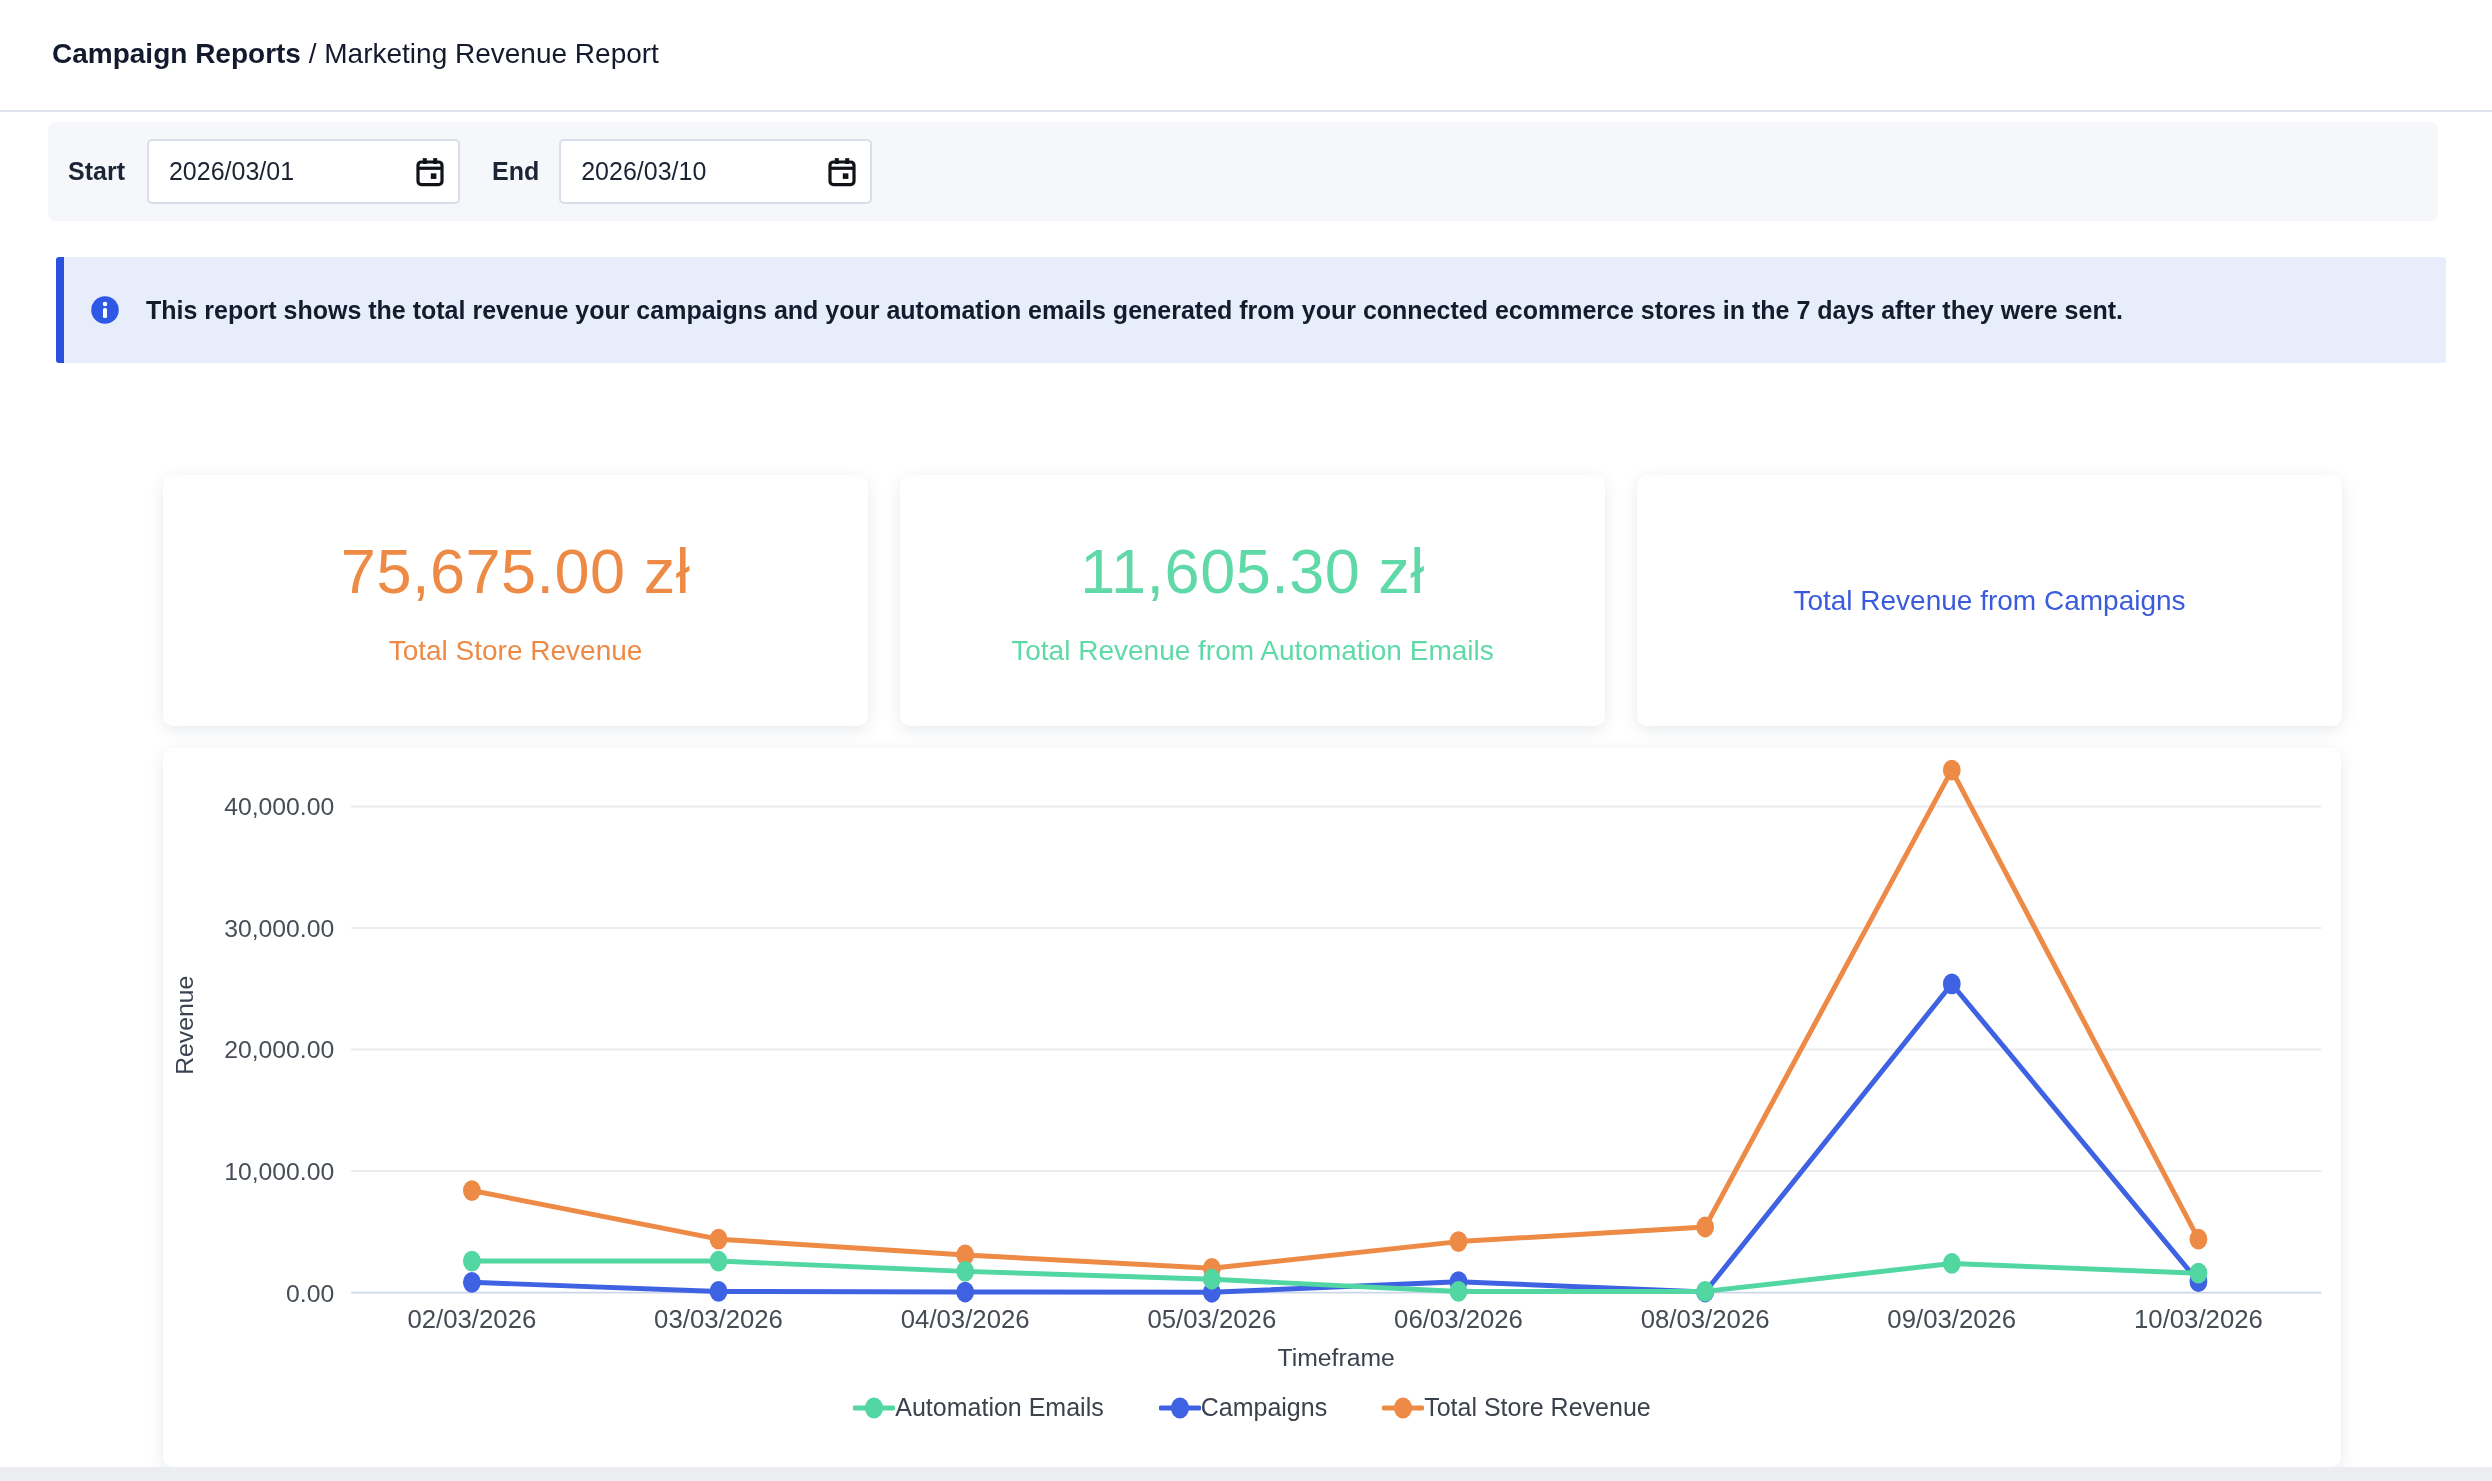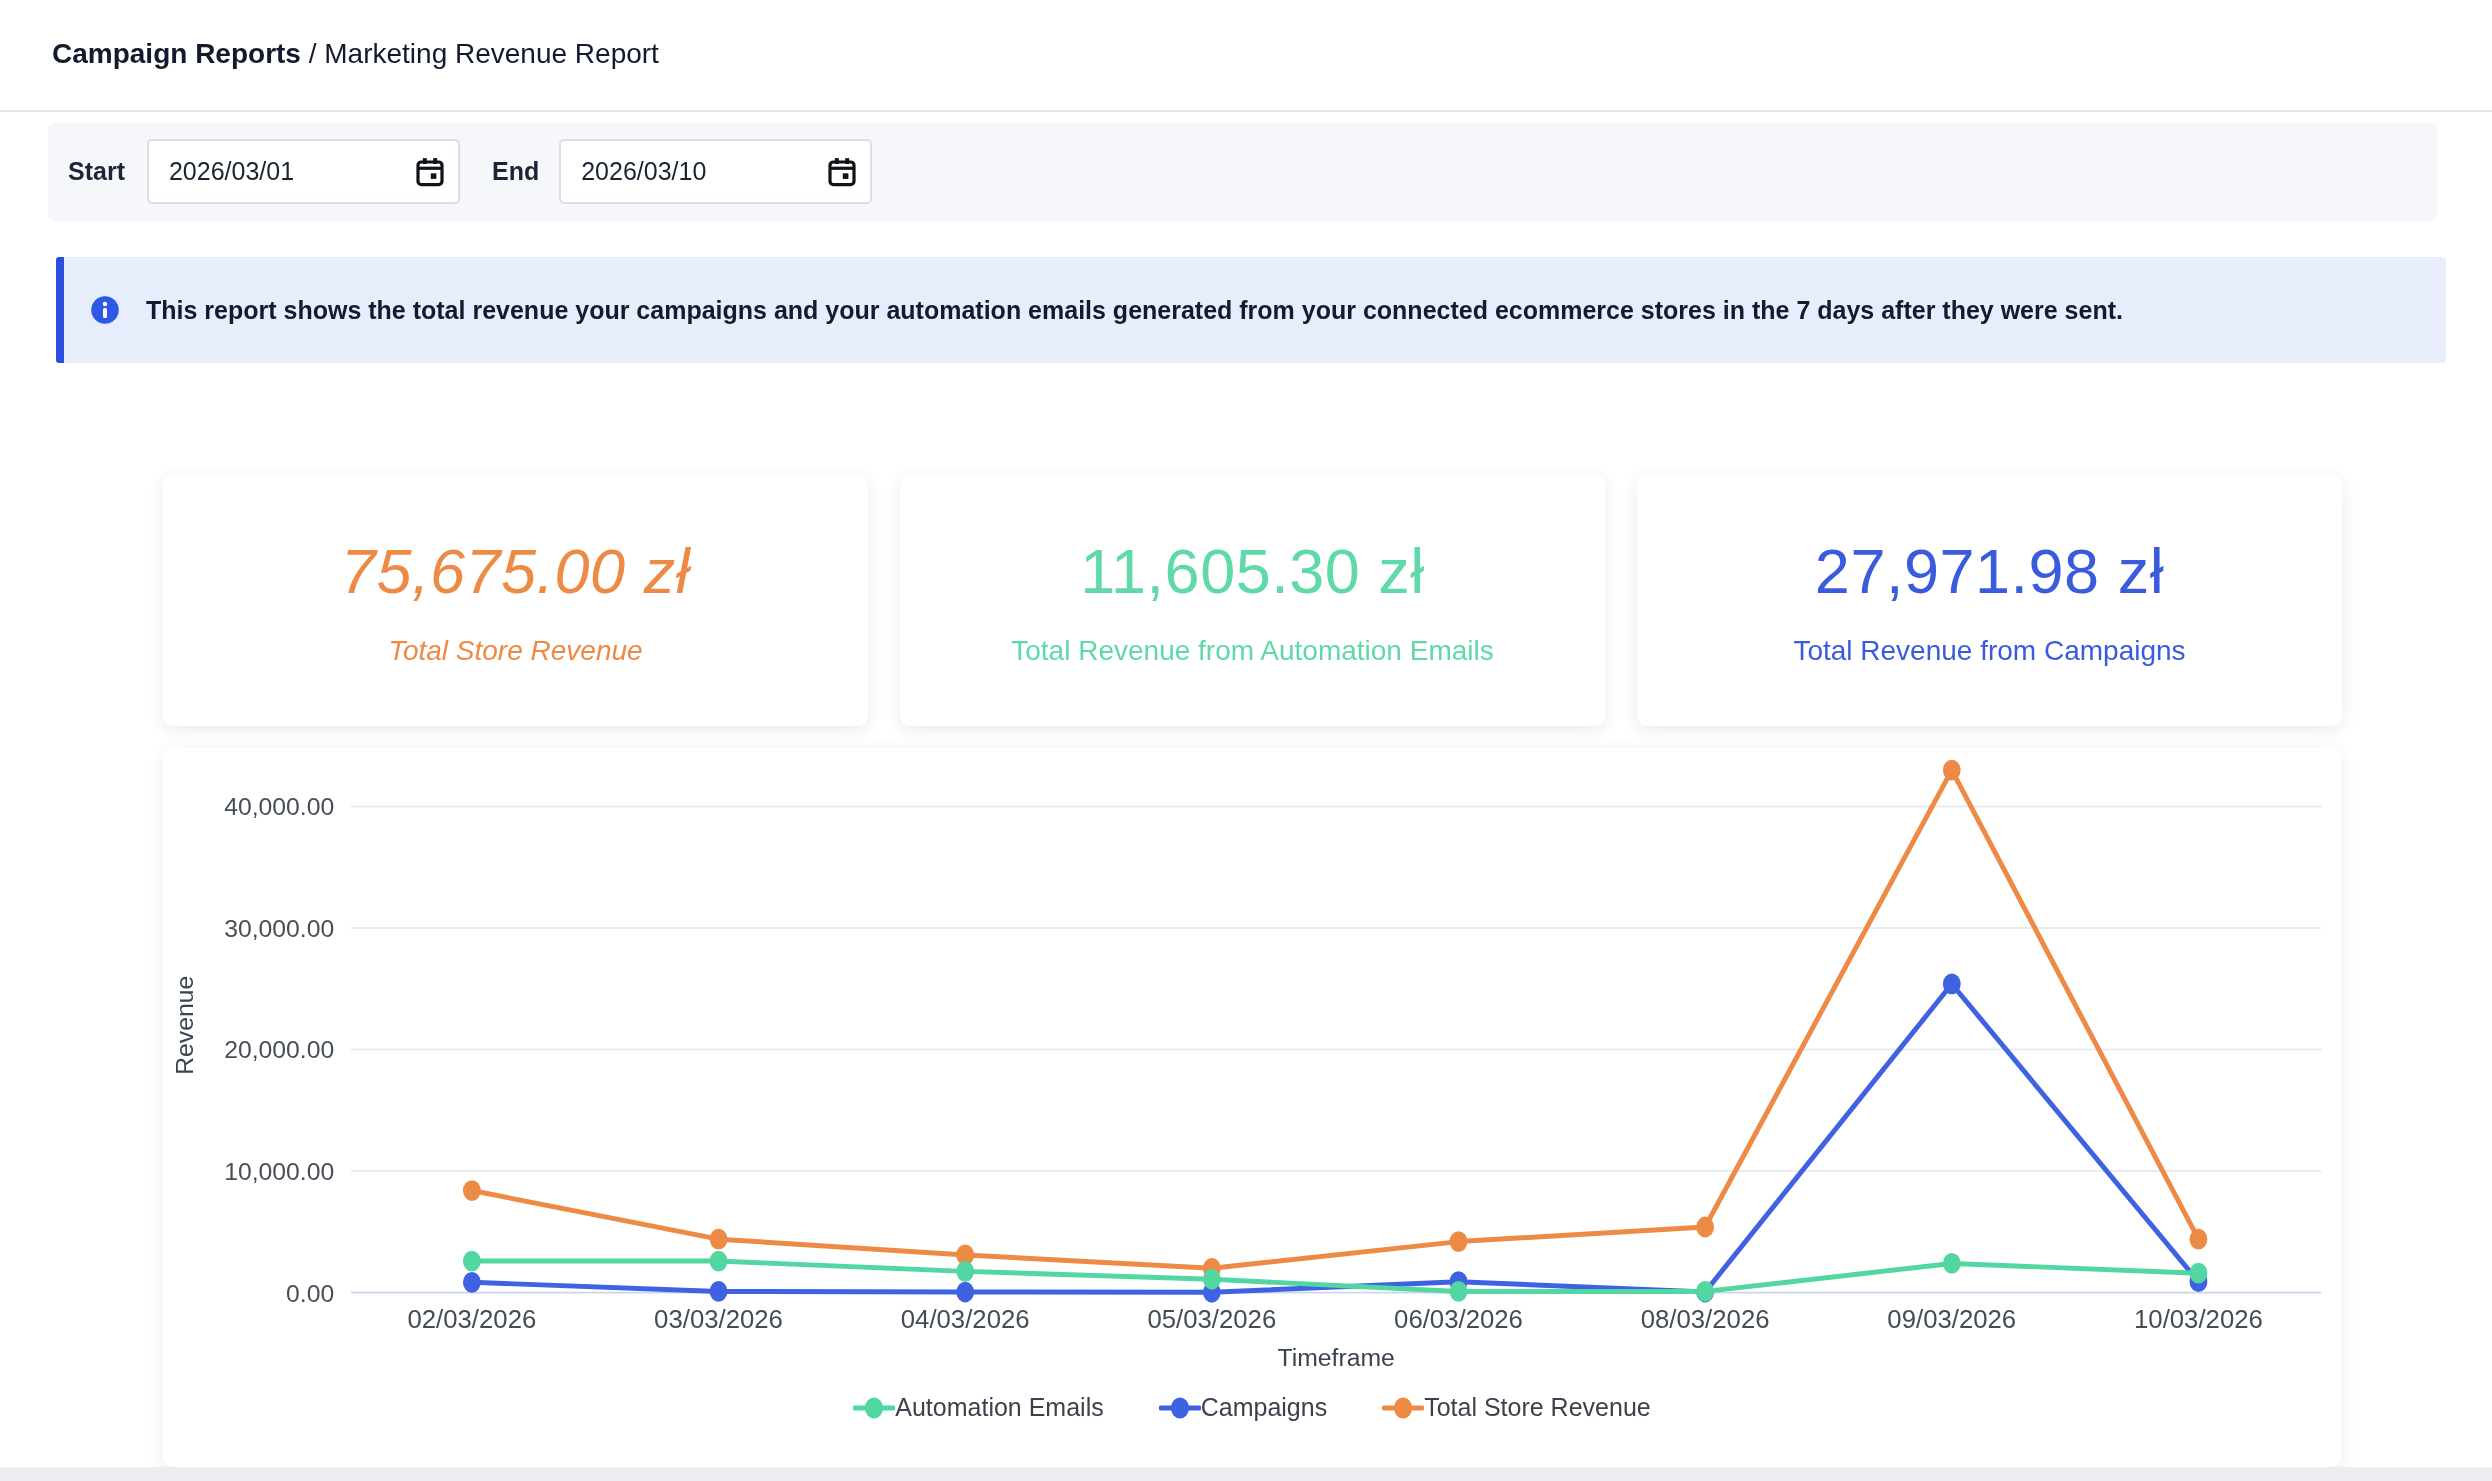--- a/index.html
+++ b/index.html
@@ -28,21 +28,21 @@
   
   .info-banner { position:absolute; left:56px; top:257px; width:2390px; height:106px;
     background:#e8edfb; border-left:8px solid #2b50df; border-radius:3px;
     display:flex; align-items:center; }
   .info-icon { width:30px; height:30px; margin-left:26px; flex:0 0 auto; }
   .info-text { margin-left:26px; font-size:25px; font-weight:700; color:#131b2c; }
 
   
   .stat-card { position:absolute; top:475px; width:705px; height:251px; background:#ffffff; border-radius:10px;
     box-shadow:0 4px 16px rgba(33,49,82,0.10); display:flex; flex-direction:column; align-items:center; justify-content:center; gap:28px; }
-  .stat-card.c1 { left:163px;font-style:italic; }
+  .stat-card.c1 { left:163px; }
   .stat-card.c2 { left:900px; }
   .stat-card.c3 { left:1637px; }
   .stat-value { font-size:63px; font-weight:500; letter-spacing:0.5px; }
   .stat-label { font-size:28px; font-weight:500; }
 
   
   .chart-card { position:absolute; left:163px; top:748px; width:2178px; height:719px; background:#ffffff;
     border-radius:10px; box-shadow:0 4px 16px rgba(33,49,82,0.10); }
   #chart-svg { position:absolute; left:0; top:0; }
   #chart-svg text { font-family:"Liberation Sans", sans-serif; }
@@ -98,21 +98,20 @@
 
   <div class="stat-card c1">
     <div class="stat-value" style="color: rgb(237, 138, 69);">75,675.00 zł</div>
     <div class="stat-label" style="color: rgb(237, 138, 69);">Total Store Revenue</div>
   </div>
   <div class="stat-card c2">
     <div class="stat-value" style="color: rgb(95, 217, 168);">11,605.30 zł</div>
     <div class="stat-label" style="color: rgb(95, 217, 168);">Total Revenue from Automation Emails</div>
   </div>
   <div class="stat-card c3">
-    <div class="stat-value" style="color: rgb(58, 91, 220);">27,971.98 zł</div>
     <div class="stat-label" style="color: rgb(58, 91, 220);">Total Revenue from Campaigns</div>
   </div>
 
   <div class="chart-card">
     <svg id="chart-svg" width="2178" height="719" viewBox="0 0 2200 726">
         <line x1="190" y1="550" x2="2180" y2="550" stroke-width="2" stroke="#ccd6e9"></line>
         <text x="173" y="559" text-anchor="end" font-size="25" fill="#474e57">0.00</text>
         <line x1="190" y1="427.25" x2="2180" y2="427.25" stroke-width="2" stroke="#e9ebee"></line>
         <text x="173" y="436.25" text-anchor="end" font-size="25" fill="#474e57">10,000.00</text>
         <line x1="190" y1="304.5" x2="2180" y2="304.5" stroke-width="2" stroke="#e9ebee"></line>

